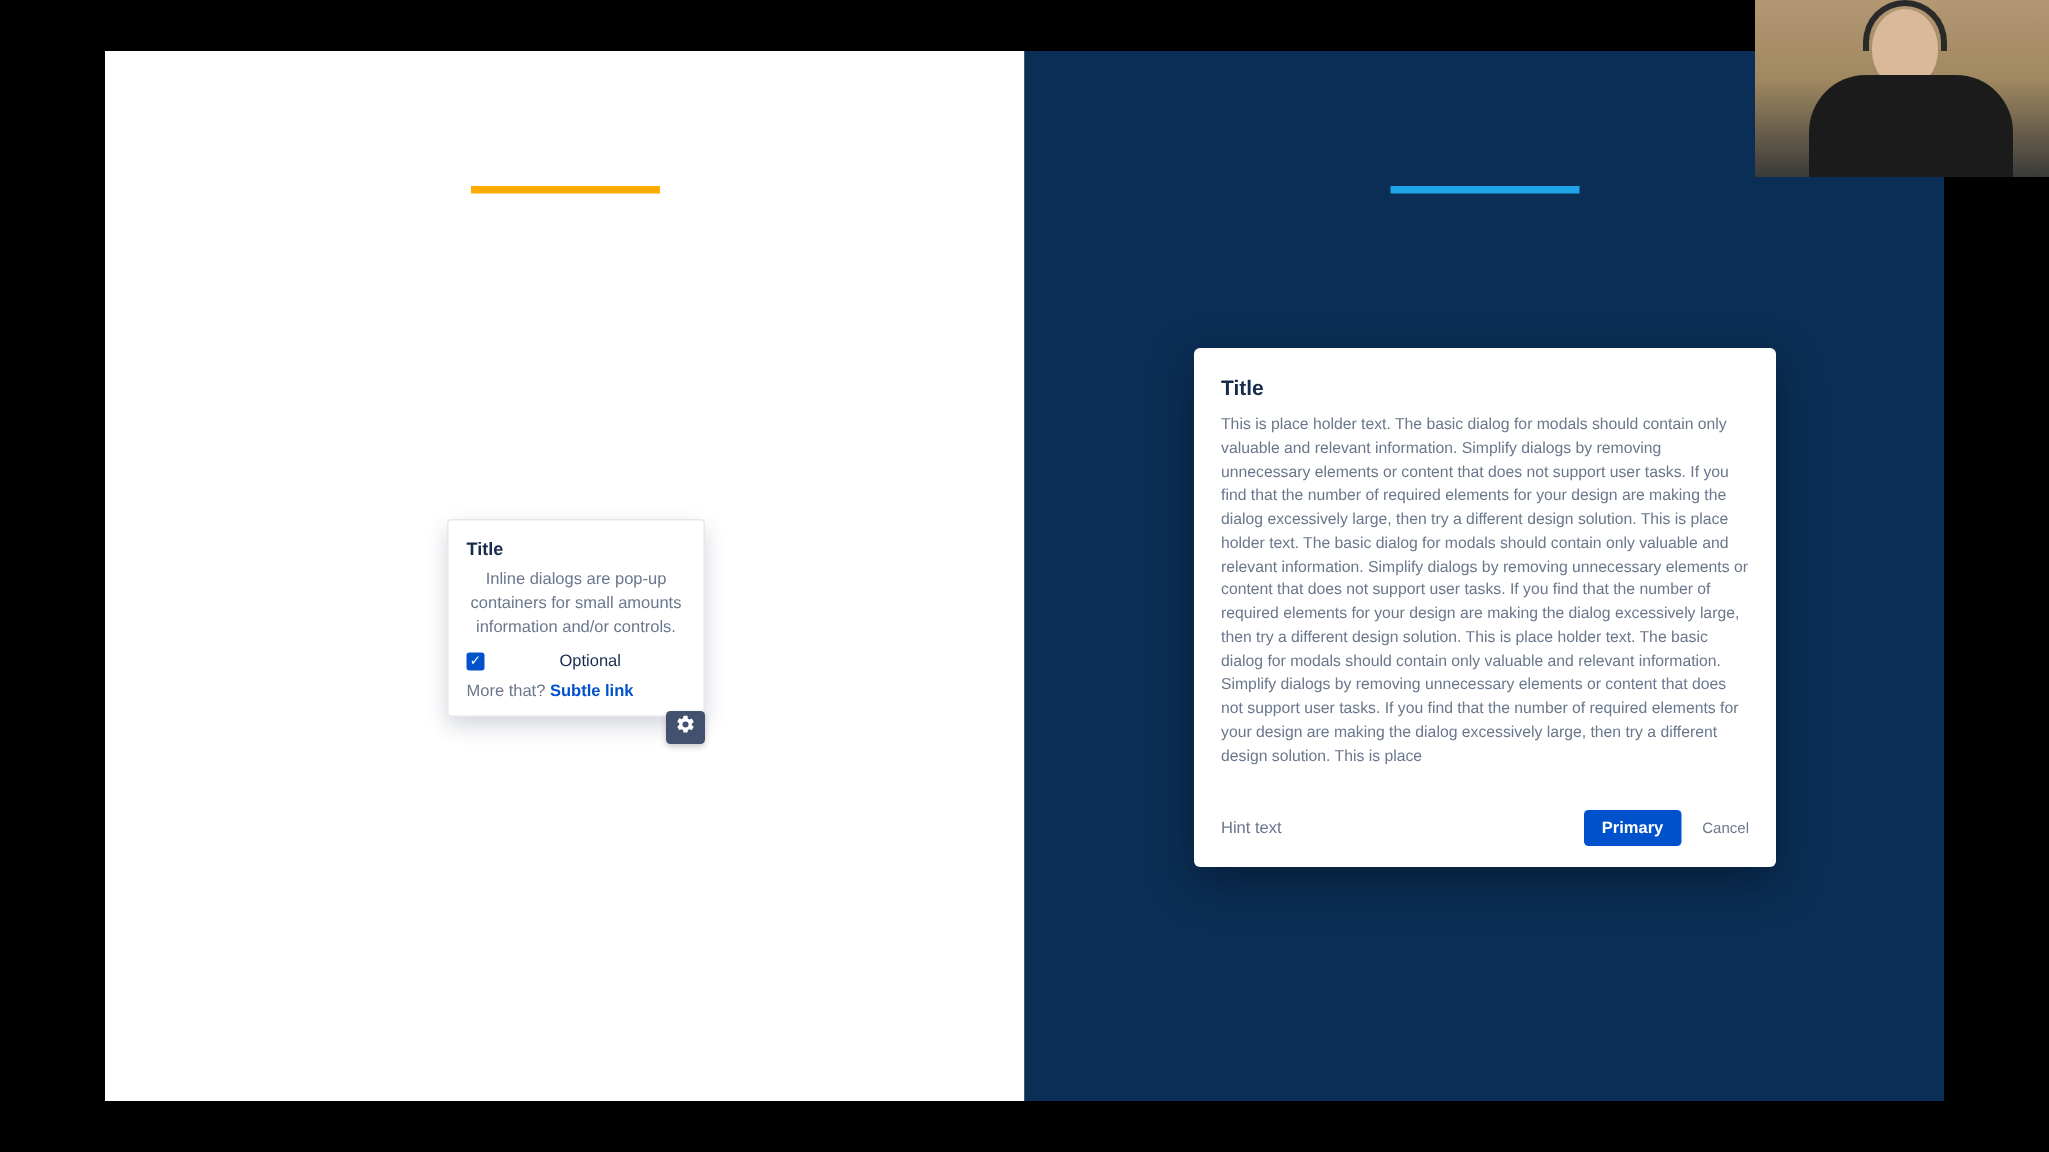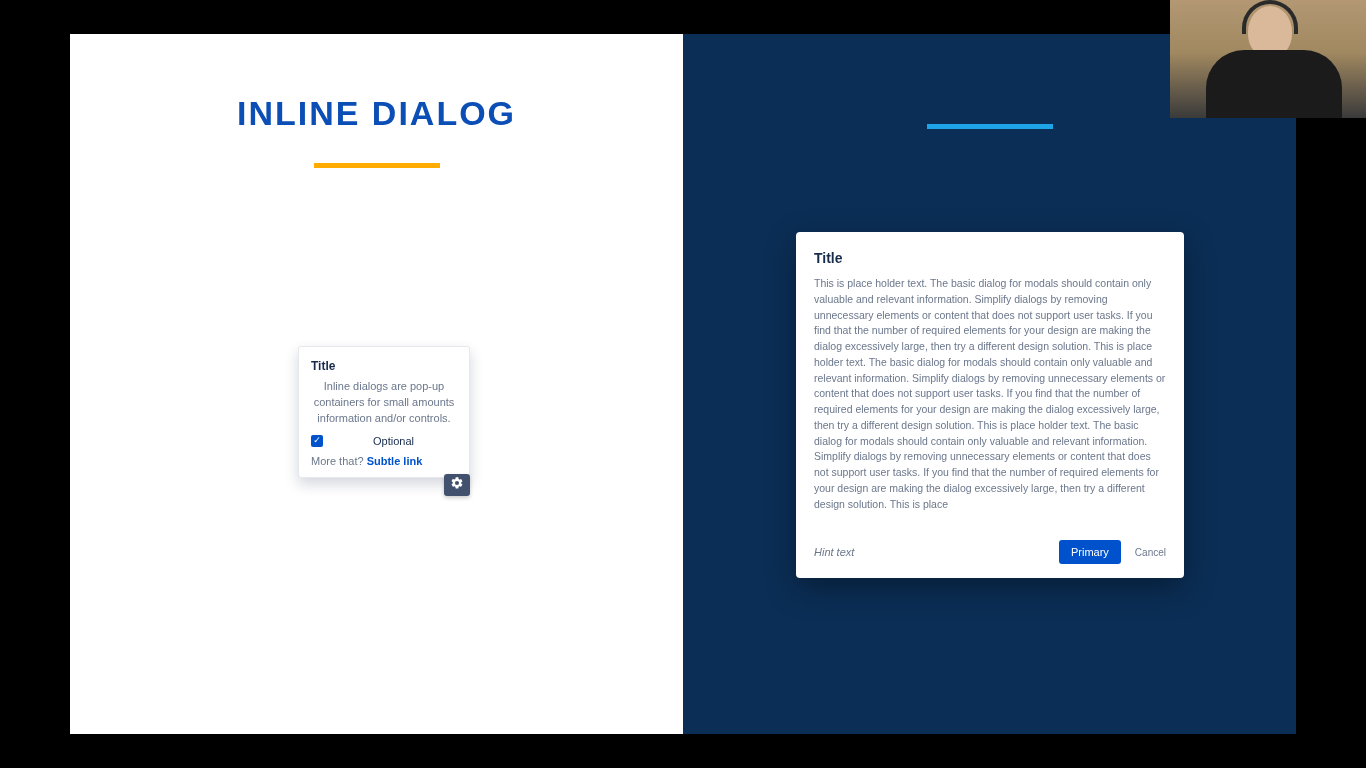--- a/index.html
+++ b/index.html
@@ -132,33 +132,32 @@
     margin-bottom: 28px;
   }
   .modal-footer {
     display: flex;
     align-items: center;
     justify-content: space-between;
   }
   .hint-text {
     font-size: 11px;
     color: #6b778c;
-    font-style: italic;
   }
   .modal-actions {
     display: flex;
     align-items: center;
     gap: 14px;
   }
   .btn-primary {
     background: #0052cc;
     color: #fff;
     border: none;
     font-size: 11px;
-    font-weight: 400;
+    font-weight: 700;
     padding: 6px 12px;
     border-radius: 3px;
   }
   .btn-subtle {
     background: none;
     border: none;
     color: #6b778c;
     font-size: 10px;
   }
 
@@ -193,21 +192,20 @@
     border-bottom: none;
     border-radius: 30px 30px 0 0;
   }
 </style>
 </head>
 <body>
 
 <div class="stage">
 
   <div class="panel panel-left">
-    <h1 class="panel-heading">INLINE DIALOG</h1>
     <div class="underline"></div>
 
     <div class="inline-wrap">
       <div class="inline-dialog">
         <div class="inline-title">Title</div>
         <div class="inline-body">Inline dialogs are pop-up containers for small amounts information and/or controls.</div>
         <div class="inline-check-row">
           <span class="chk">✓</span>
           <span class="inline-check-label">Optional</span>
         </div>

